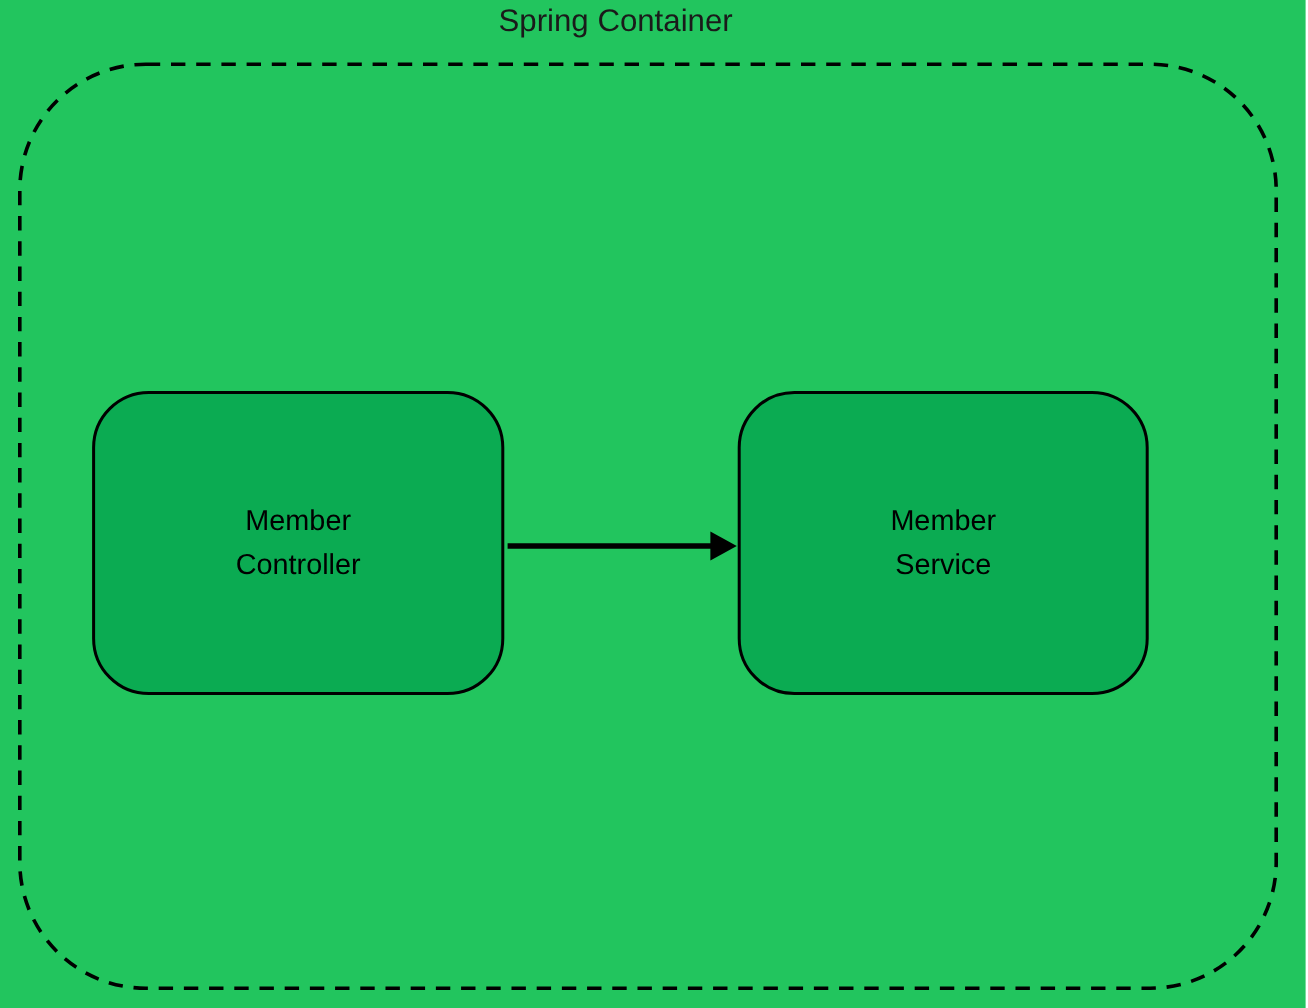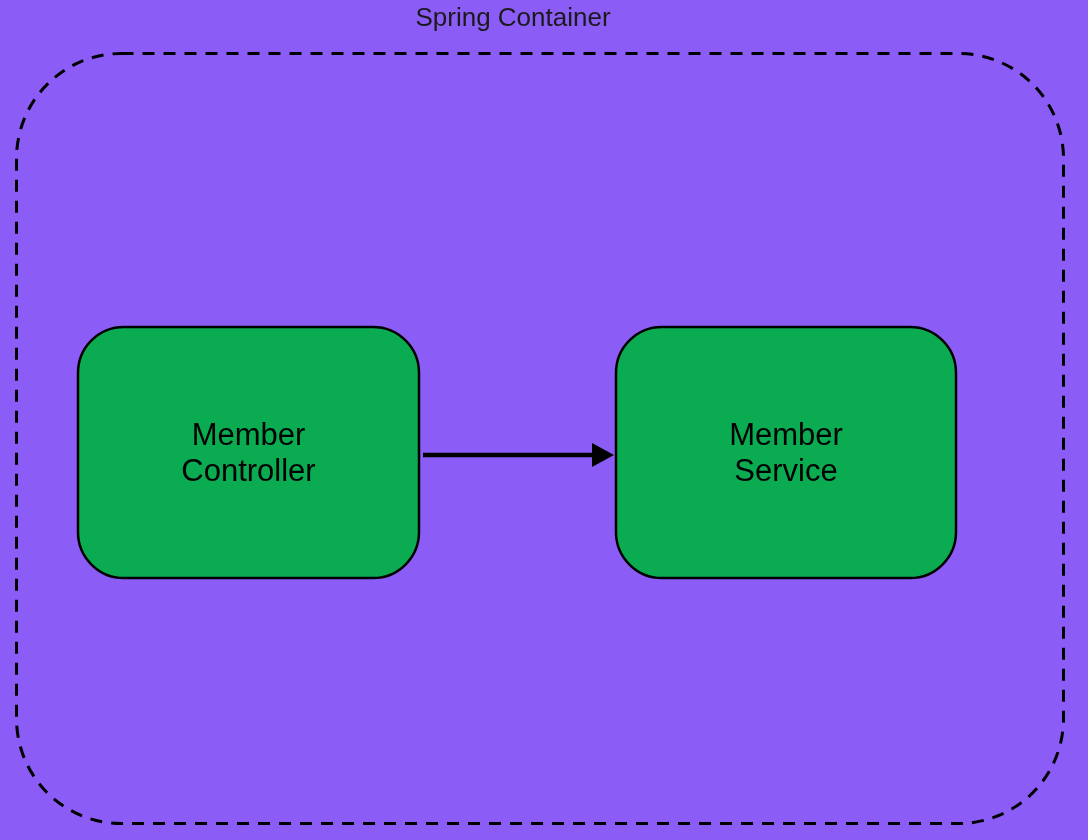--- a/index.html
+++ b/index.html
@@ -8,21 +8,21 @@
     width: 1090px;
     height: 840px;
     background: #ffffff;
     font-family: "Liberation Sans", "DejaVu Sans", sans-serif;
     overflow: hidden;
   }
   .canvas {
     position: relative;
     width: 1088px;
     height: 840px;
-    background: #8b5cf6;
+    background: #22c55e;
   }
   .diagram-title {
     position: absolute;
     left: 513px;
     top: 2px;
     transform: translateX(-50%);
     font-size: 26px;
     font-weight: 500;
     color: #1a1a1a;
     white-space: nowrap;
@@ -31,21 +31,21 @@
   .shapes-svg {
     position: absolute;
     left: 0;
     top: 0;
     width: 1090px;
     height: 840px;
   }
   .node-label {
     position: absolute;
     color: #000000;
-    font-size: 31px;
+    font-size: 24px;
     line-height: 36px;
     text-align: center;
     white-space: pre-line;
     pointer-events: none;
   }
   .node-label.controller {
     left: 77px;
     top: 326px;
     width: 343px;
     height: 253px;

